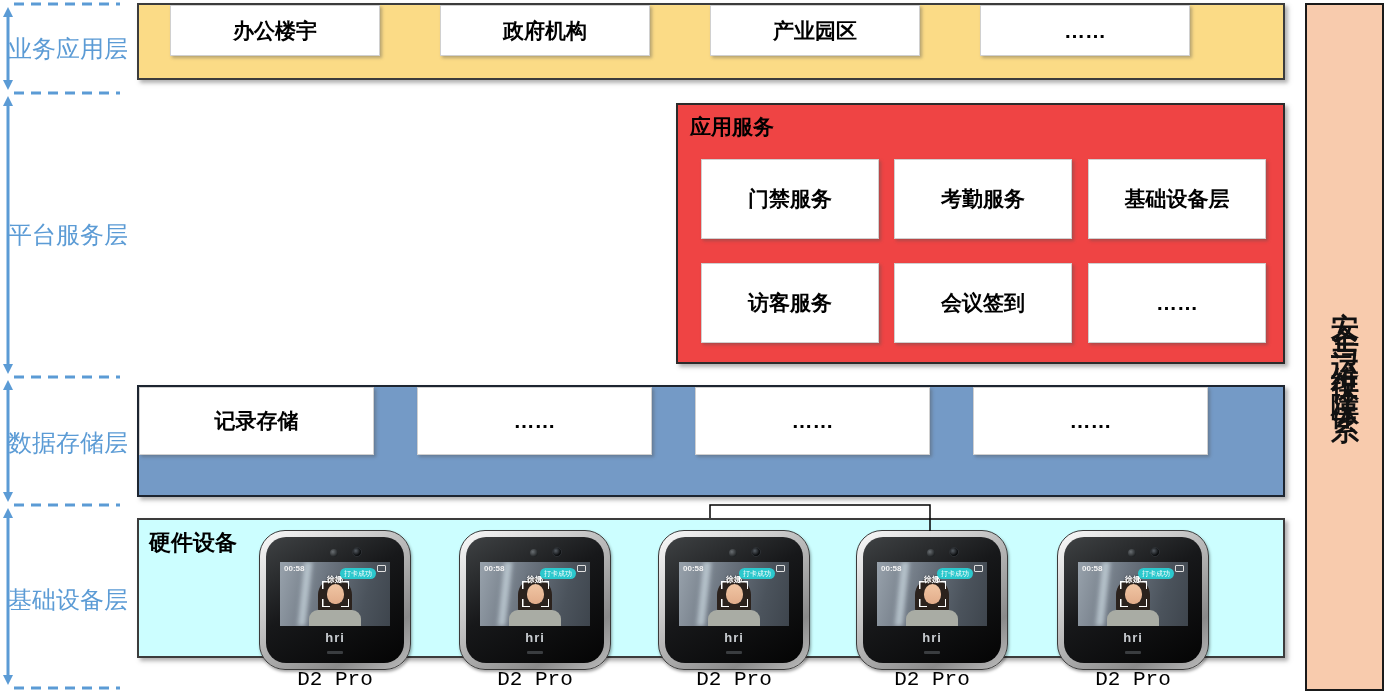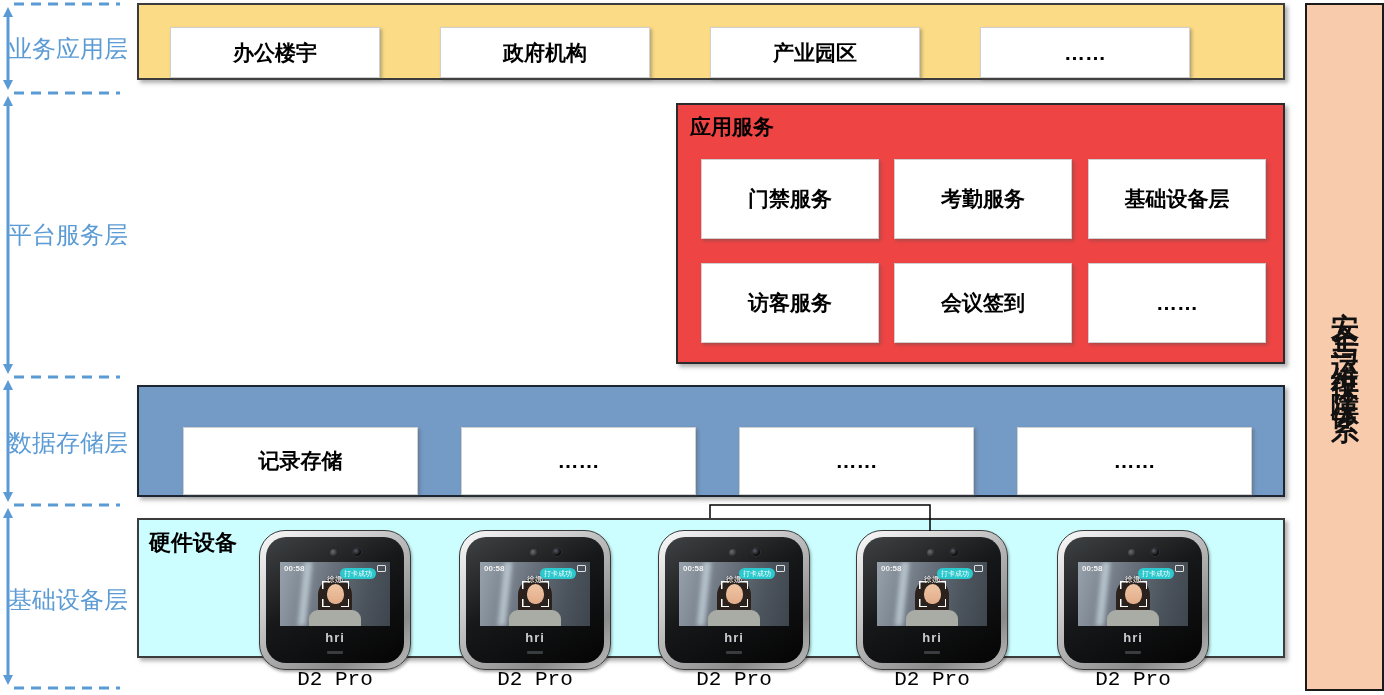--- a/index.html
+++ b/index.html
@@ -6,38 +6,38 @@
   html,body { background:#fff; }
   body { font-family:"Liberation Sans","DejaVu Sans",sans-serif; }
   #stage { position:relative; width:1384px; height:695px; background:#fff; overflow:hidden; }
 
   
   .rail-svg { position:absolute; left:0; top:0; pointer-events:none; }
   .rail-label { position:absolute; left:8px; width:128px; font-size:24px; color:#5B9BD5; white-space:nowrap; }
 
   
   .band { position:absolute; left:137px; width:1148px; border:2px solid #3c3c3c;
-          box-shadow:3px 3px 4px rgba(100,100,100,.5); display:flex; align-items:flex-end; }
+          box-shadow:3px 3px 4px rgba(100,100,100,.5); display:flex; align-items:flex-start; }
   .wbox { background:#fff; border:1px solid #d0d0d0; box-shadow:2px 2px 3px rgba(80,80,80,.4);
           display:flex; align-items:center; justify-content:center;
           font-size:21px; font-weight:bold; color:#000; white-space:nowrap; }
   .panel-title { position:absolute; font-size:21px; font-weight:bold; color:#000; }
 
   .band-business { top:3px; height:77px; background:#FBDB86; padding-left:31px; gap:60px; }
   .band-business .wbox { width:210px; height:51px; }
 
   .panel { position:absolute; top:103px; height:261px; border:2px solid #2b2b2b;
            box-shadow:3px 3px 4px rgba(100,100,100,.5); }
   .panel-dingtalk { left:137px; width:518px; background:#92D050; }
   .panel-services { left:676px; width:609px; background:#ef4444; }
   .panel .wbox { position:absolute; }
   .panel-dingtalk .wbox { width:214px; height:55px; }
   .panel-services .wbox { width:178px; height:80px; }
 
-  .band-storage { top:385px; height:112px; background:#749AC6; padding-left:44px; gap:43px; border-color:#1d2530; }
+  .band-storage { top:385px; height:112px; background:#749AC6; gap:43px; border-color:#1d2530; }
   .band-storage .wbox { width:235px; height:68px; }
 
   .band-hardware { top:518px; height:140px; background:#CCFEFF; display:block; }
 
   .assurance-bar { position:absolute; left:1305px; top:3px; width:79px; height:688px;
                    background:#F8CBAD; border:2px solid #1a1a1a;
                    display:flex; align-items:center; justify-content:center; }
   .assurance-text { writing-mode:vertical-rl; text-orientation:upright; font-size:28px;
                     font-weight:bold; color:#111; letter-spacing:13px; line-height:1; }
 
@@ -55,21 +55,21 @@
           background:radial-gradient(circle at 35% 35%,#565c63,#0b0d0f 65%); }
   .screen { position:absolute; left:14px; top:25px; width:110px; height:64px; overflow:hidden;
             background:linear-gradient(105deg,#98a2ac 0%,#6b747f 40%,#4b535c 75%,#3e454d 100%); }
   .streak { position:absolute; left:21px; top:0; width:8px; height:100%;
             background:rgba(225,240,248,.55); filter:blur(2px); transform:skewX(-6deg); }
   .scr-time { position:absolute; left:4px; top:2px; font-size:8px; font-weight:bold; color:#f2f2f2; z-index:5; }
   .scr-icon { position:absolute; right:4px; top:3px; width:9px; height:7px; border:1px solid #e0e0e0; border-radius:1px; z-index:5; }
   .scr-badge { position:absolute; right:14px; top:6px; font-size:7px; line-height:1; color:#fff;
                background:#2BC8CD; padding:2px 4px; border-radius:7px; z-index:5; white-space:nowrap; }
   .scr-name { position:absolute; left:0; right:0; top:12px; text-align:center; font-size:8px; color:#fff;
-              z-index:4; text-shadow:0 0 2px rgba(0,0,0,.6); }
+              z-index:4; text-shadow:0 0 2px rgba(0,0,0,.6);font-weight:bold; }
   .hair  { position:absolute; left:50%; top:16px; width:34px; height:42px; margin-left:-17px;
            background:#2b221d; border-radius:17px 17px 12px 12px; }
   .pface { position:absolute; left:50%; top:22px; width:17px; height:20px; margin-left:-8px;
            background:linear-gradient(#f0c6a4,#e2ac8a); border-radius:50% 50% 45% 45%; z-index:2; }
   .bracket { position:absolute; left:50%; top:19px; width:27px; height:26px; margin-left:-13px; z-index:3;
              background-repeat:no-repeat;
              background-image:
                linear-gradient(#fff,#fff),linear-gradient(#fff,#fff),
                linear-gradient(#fff,#fff),linear-gradient(#fff,#fff),
                linear-gradient(#fff,#fff),linear-gradient(#fff,#fff),

